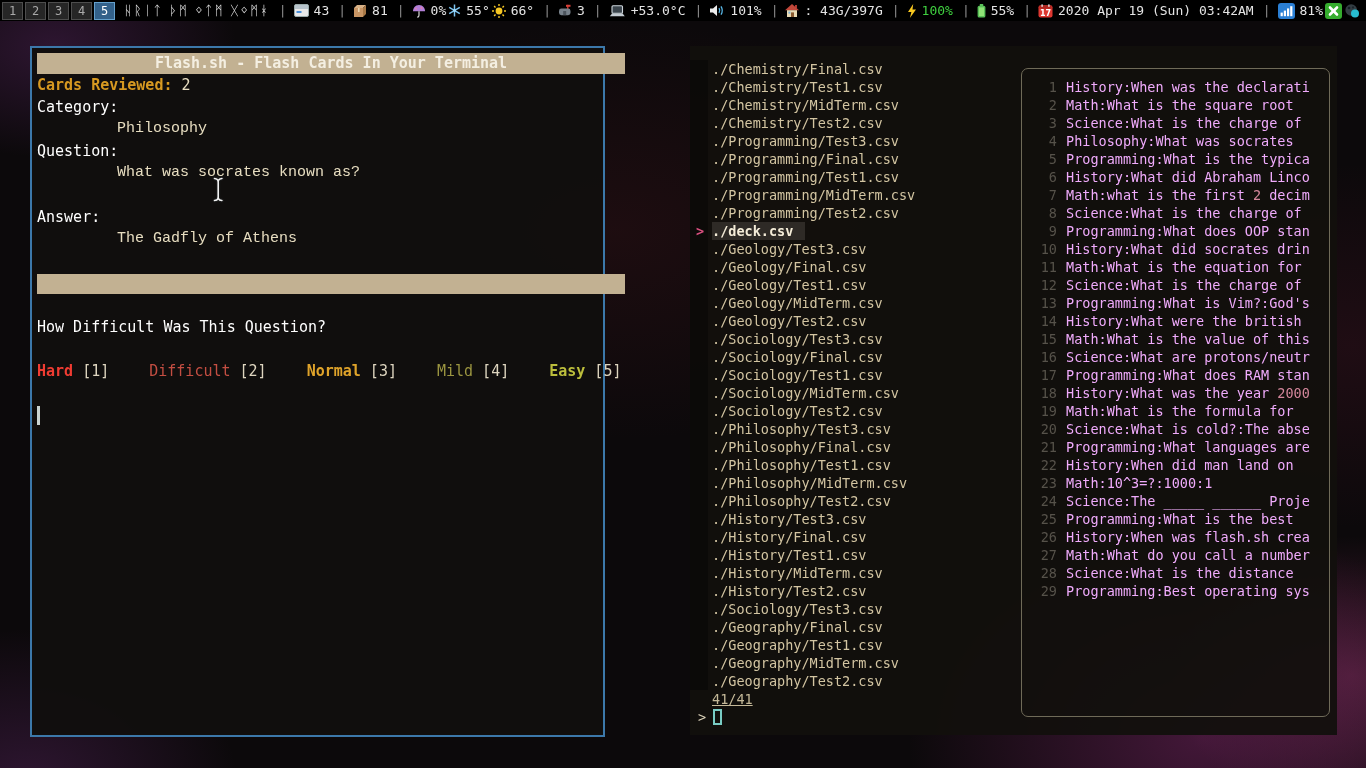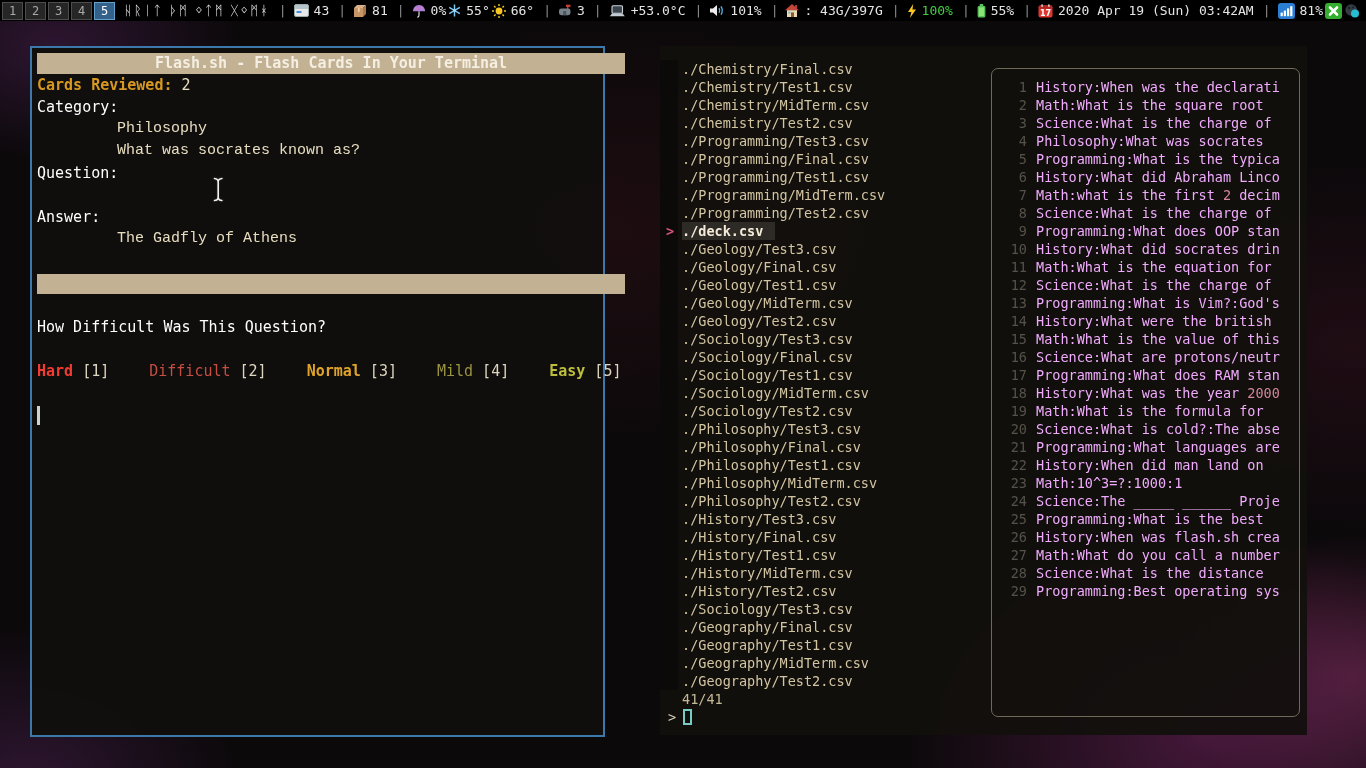--- a/index.html
+++ b/index.html
@@ -52,36 +52,36 @@
   .indent { padding-left:80px;font-family:Liberation Mono, monospace; }
   #flash-sepbar { width:588px; height:20px; background:#c2b192; margin-top:2px; }
   .diff-opt { margin-right:40px; }
   .diff-key { color:#ded5bf; }
   #term-cursor {
     width:3px; height:19px; background:#c9d3d1; margin-top:2px;
   }
 
   
   #picker-win {
-    position:absolute; left:660px; top:46px; width:647px; height:689px;
+    position:absolute; left:690px; top:46px; width:647px; height:689px;
     background:rgba(18,16,13,0.945);
     color:#d3c5a2; font-size:13.5px;
   }
   #fzf-gutter {
     position:absolute; left:0; top:14px; width:18px; height:630px;
     background:rgba(0,0,0,0.30);
   }
   #file-list { position:absolute; left:0; top:14px; width:330px; }
   .frow { display:flex; height:18px; line-height:18px; white-space:pre; }
   .pointer { width:22px; padding-left:6px; color:#da5080; font-weight:bold; }
   .fname { color:#d3c5a2; }
   .frow.selected .fname {
     color:#f4ecd8; font-weight:bold; background:#2e2a26; padding-right:12px;
   }
-  #counter-row { position:absolute; left:22px; top:644px; height:18px; line-height:18px; color:#c4b898; }
+  #counter-row { position:absolute; left:22px; top:644px; height:18px; line-height:18px; color:#c4b898;text-decoration:underline; }
   #prompt-row { position:absolute; left:8px; top:662px; height:18px; line-height:18px; display:flex; align-items:center; }
   #prompt-char { color:#ddd3ba; margin-right:7px; }
   #fzf-cursor { width:9px; height:16px; border:2px solid #79ccc4; display:inline-block; }
 
   
   #preview-pane {
     position:absolute; left:331px; top:22px; width:309px; height:649px;
     border:1px solid #6f6a58; border-radius:7px; padding-top:9px;
     overflow:hidden;
   }
@@ -231,22 +231,22 @@
           </svg></span></span>
       <span style="width: 2px;"></span>
     </div>
 </div>
 
 <div id="flash-win">
   <div id="flash-title" class="frow22">Flash.sh - Flash Cards In Your Terminal</div>
   <div class="frow22"><span class="lbl-orange">Cards Reviewed:</span><span class="txt-cream"> </span><span class="txt-cream">2</span></div>
   <div class="frow22 lbl-gray">Category:</div>
   <div class="frow22 indent txt-cream">Philosophy</div>
+  <div class="frow22 lbl-gray">Question:</div>
   <div class="frow22 indent txt-cream">What was socrates known as?</div>
-  <div class="frow22 lbl-gray">Question:</div>
   <div class="frow22"></div>
   <div class="frow22 lbl-gray">Answer:</div>
   <div class="frow22 indent txt-cream">The Gadfly of Athens</div>
   <div class="frow22"></div>
   <div id="flash-sepbar"></div>
   <div class="frow22"></div>
   <div class="frow22 lbl-gray">How Difficult Was This Question?</div>
   <div class="frow22"></div>
   <div class="frow22" id="difficulty-row"><span class="diff-opt"><span style="color: rgb(240, 60, 50); font-weight: bold;">Hard</span><span class="diff-key"> [1]</span></span><span class="diff-opt"><span style="color: rgb(196, 78, 66);">Difficult</span><span class="diff-key"> [2]</span></span><span class="diff-opt"><span style="color: rgb(223, 163, 42); font-weight: bold;">Normal</span><span class="diff-key"> [3]</span></span><span class="diff-opt"><span style="color: rgb(154, 148, 64);">Mild</span><span class="diff-key"> [4]</span></span><span class="diff-opt"><span style="color: rgb(188, 190, 60); font-weight: bold;">Easy</span><span class="diff-key"> [5]</span></span></div>
   <div class="frow22"></div>

